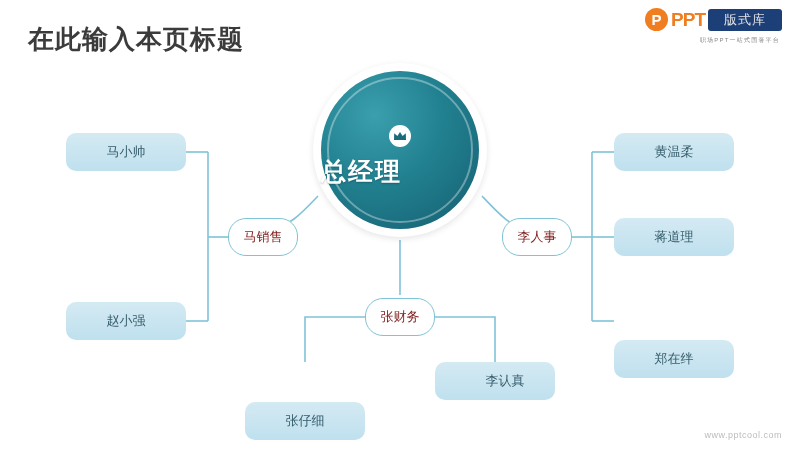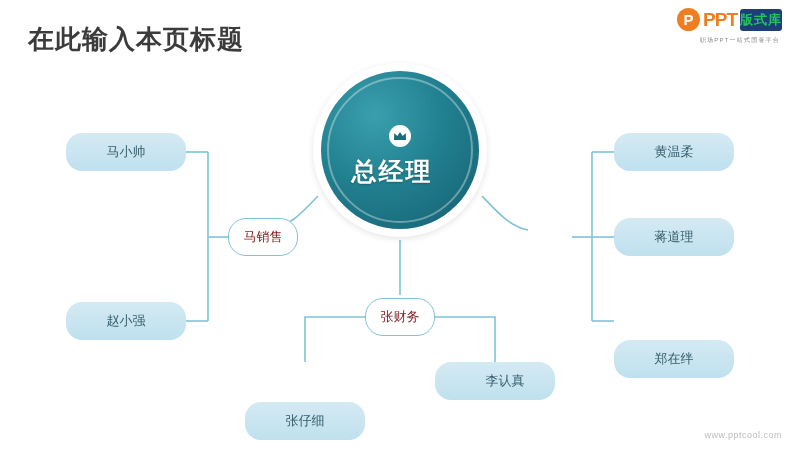--- a/index.html
+++ b/index.html
@@ -29,22 +29,22 @@
   .logo-p{
     width:23px;height:23px;border-radius:50%;
     background:#f07d1f;color:#fff;font-weight:bold;font-size:15px;
     display:flex;align-items:center;justify-content:center;
     line-height:1;
   }
   .logo-ppt{
     color:#f07d1f;font-weight:bold;font-size:19px;letter-spacing:-1px;
   }
   .logo-badge{
-    background:#1d3f78;color:#22c55e;font-size:13px;font-weight:bold;
-    padding:2px 0;border-radius:3px;letter-spacing:1px;
+    background:#1d3f78;color:#e5e5e5;font-size:13px;font-weight:normal;
+    padding:2px 16px;border-radius:3px;letter-spacing:1px;
   }
   .logo-sub{
     font-size:6px;color:#8a8a8a;letter-spacing:1.2px;margin-top:1px;
     align-self:flex-end;margin-right:2px;
   }
 
   
   .watermark{
     position:absolute;right:18px;bottom:10px;
     font-size:9px;color:#bcbcbc;letter-spacing:.5px;
@@ -66,37 +66,37 @@
     background:radial-gradient(circle at 34% 28%, #3b9fae 0%, #21808f 45%, #155e70 100%);
   }
   .center-ring:after{
     content:"";position:absolute;left:6px;top:6px;
     width:146px;height:146px;border-radius:50%;
     border:2px solid rgba(255,255,255,.35);
     box-sizing:border-box;
   }
   .center-label{
     position:absolute;left:0;right:16px;top:84px;
-    text-align:center;color:#ffffff;font-size:25px;font-weight:bold;
+    text-align:left;color:#ffffff;font-size:25px;font-weight:bold;
     letter-spacing:2px;
     text-shadow:0 1px 2px rgba(0,0,0,.25);
   }
   .center-badge{
     position:absolute;left:50%;top:54px;margin-left:-11px;
     width:22px;height:22px;border-radius:50%;
     background:#ffffff;
     display:flex;align-items:center;justify-content:center;
   }
   .center-badge svg{display:block;}
 
   
   .node{
     position:absolute;
     display:flex;align-items:center;justify-content:center;
-    border-radius:16px;
+    border-radius:10px;
     font-size:13px;color:#2f4f5a;
     box-sizing:border-box;
     white-space:nowrap;
   }
   .node.mid{
     background:#ffffff;
     border:1.5px solid #7fc3d6;
     color:#7f1d1d;
     border-radius:18px;
   }
@@ -156,20 +156,23 @@
         </svg>
       </div>
       <div class="center-label">总经理</div>
     </div>
   </div>
 
   <div class="node mid" style="left:228px;top:218px;width:70px;height:38px;">
     <span>马销售</span>
   </div>
 
+  <div class="node mid" style="left:502px;top:218px;width:70px;height:38px;">
+    <span>李人事</span>
+  </div>
 
   <div class="node mid" style="left:365px;top:298px;width:70px;height:38px;">
     <span>张财务</span>
   </div>
 
   <div class="node leaf" style="left:66px;top:133px;width:120px;height:38px;">
     <span>马小帅</span>
   </div>
   <div class="node leaf" style="left:66px;top:302px;width:120px;height:38px;">
     <span>赵小强</span>

